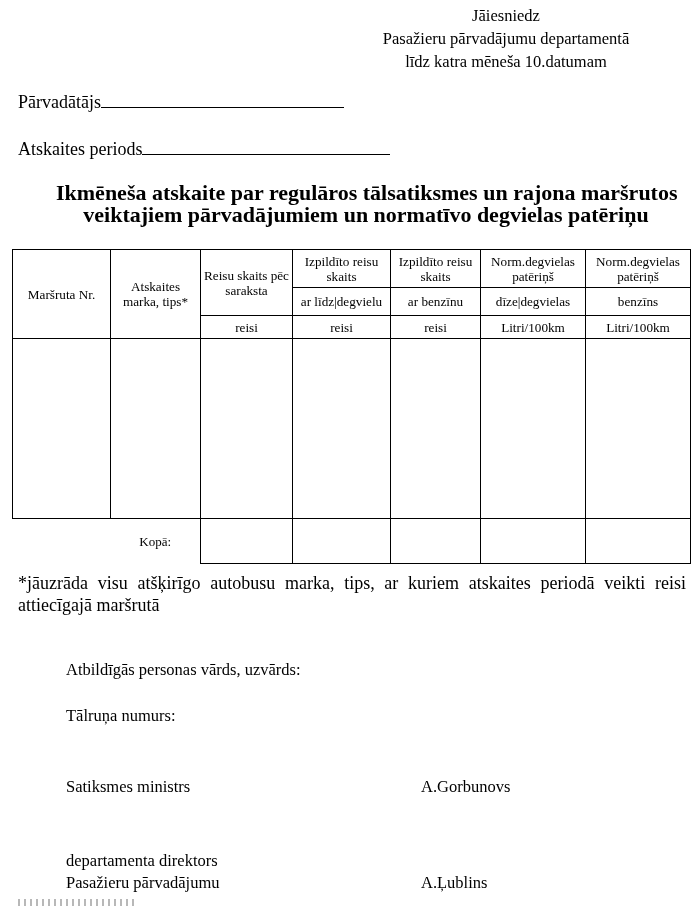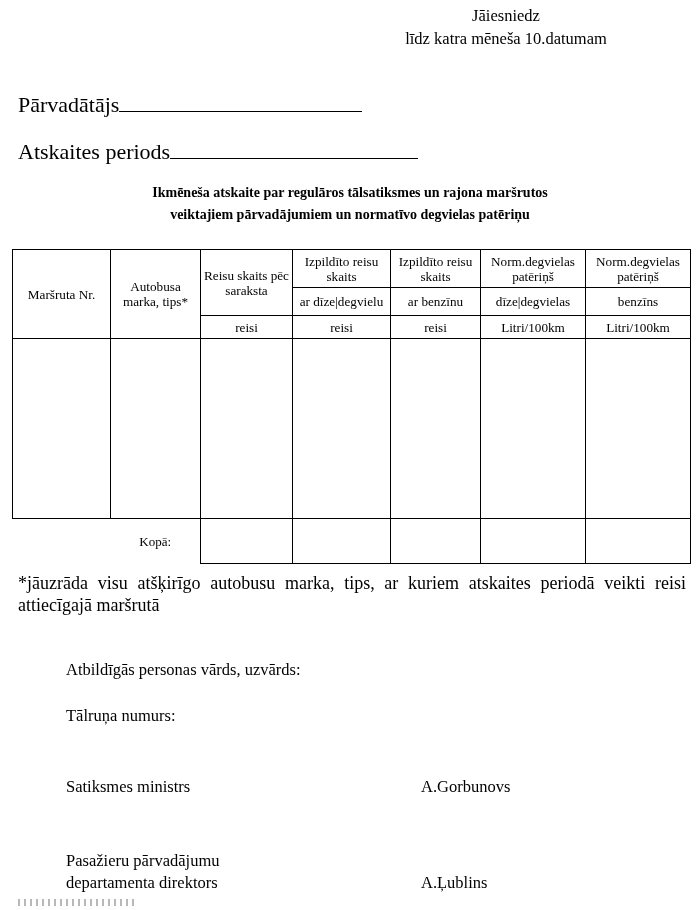--- a/index.html
+++ b/index.html
@@ -33,41 +33,41 @@
     line-height: 23px;
   }
   .doc-header div { white-space: nowrap; }
 
   
   .field-row {
     position: absolute;
     left: 18px;
     display: flex;
     align-items: baseline;
-    font-size: 22px;
+    font-size: 18px;
   }
   .field-row .field-label { white-space: nowrap; }
   .field-row .field-rule {
     display: inline-block;
     border-bottom: 1.3px solid #000;
     height: 0.85em;
   }
   #field-carrier { top: 92px; }
   #field-carrier .field-rule { width: 243px; }
   #field-period { top: 139px; }
   #field-period .field-rule { width: 248px; }
 
   
   .doc-title {
     position: absolute;
-    left: 40px;
+    left: 56px;
     top: 182px;
     width: 620px;
     text-align: center;
-    font-size: 14px;
+    font-size: 22px;
     font-weight: bold;
     line-height: 22px;
   }
   .doc-title div { white-space: nowrap; }
 
   
   .tbl-wrap {
     position: absolute;
     left: 12px;
     top: 249px;
@@ -150,20 +150,21 @@
     background: repeating-linear-gradient(90deg,#000 0 2px,transparent 2px 6px);
   }
 </style>
 </head>
 <body>
 
 <div class="page">
 
   <div class="doc-header">
     <div>Jāiesniedz</div>
+    <div>Pasažieru pārvadājumu departamentā</div>
     <div>līdz katra mēneša 10.datumam</div>
   </div>
 
   <div class="field-row" id="field-carrier">
     <span class="field-label">Pārvadātājs</span>
     <span class="field-rule"></span>
   </div>
 
   <div class="field-row" id="field-period">
     <span class="field-label">Atskaites periods</span>
@@ -182,29 +183,29 @@
         <col style="width:90px">
         <col style="width:92px">
         <col style="width:98px">
         <col style="width:90px">
         <col style="width:105px">
         <col style="width:105px">
       </colgroup>
       <tbody>
         <tr class="head-main">
           <td rowspan="3">Maršruta Nr.</td>
-          <td rowspan="3">Autobusa marka, tips*</td>
+          <td rowspan="3">Atskaites marka, tips*</td>
           <td rowspan="2">Reisu skaits pēc saraksta</td>
           <td>Izpildīto reisu skaits</td>
           <td>Izpildīto reisu skaits</td>
           <td>Norm.degvielas patēriņš</td>
           <td>Norm.degvielas patēriņš</td>
         </tr>
         <tr class="head-sub">
-          <td>ar dīze|degvielu</td>
+          <td>ar līdz|degvielu</td>
           <td>ar benzīnu</td>
           <td>dīze|degvielas</td>
           <td>benzīns</td>
         </tr>
         <tr class="head-unit">
           <td>reisi</td>
           <td>reisi</td>
           <td>reisi</td>
           <td>Litri/100km</td>
           <td>Litri/100km</td>
@@ -237,20 +238,20 @@
   <div class="info-line" id="info-phone">Tālruņa numurs:</div>
 
   <div class="sig-row" id="sig-minister">
     <span class="sig-role">
       <div>Satiksmes ministrs</div>
     </span><span class="sig-name">A.Gorbunovs</span>
   </div>
 
   <div class="sig-row" id="sig-director">
     <span class="sig-role">
+      <div>departamenta direktors</div>
       <div>Pasažieru pārvadājumu</div>
-      <div>departamenta direktors</div>
     </span><span class="sig-name offset-2">A.Ļublins</span>
   </div>
 
   <div class="page-artifact"></div>
 
 </div>
 
 </body></html>

